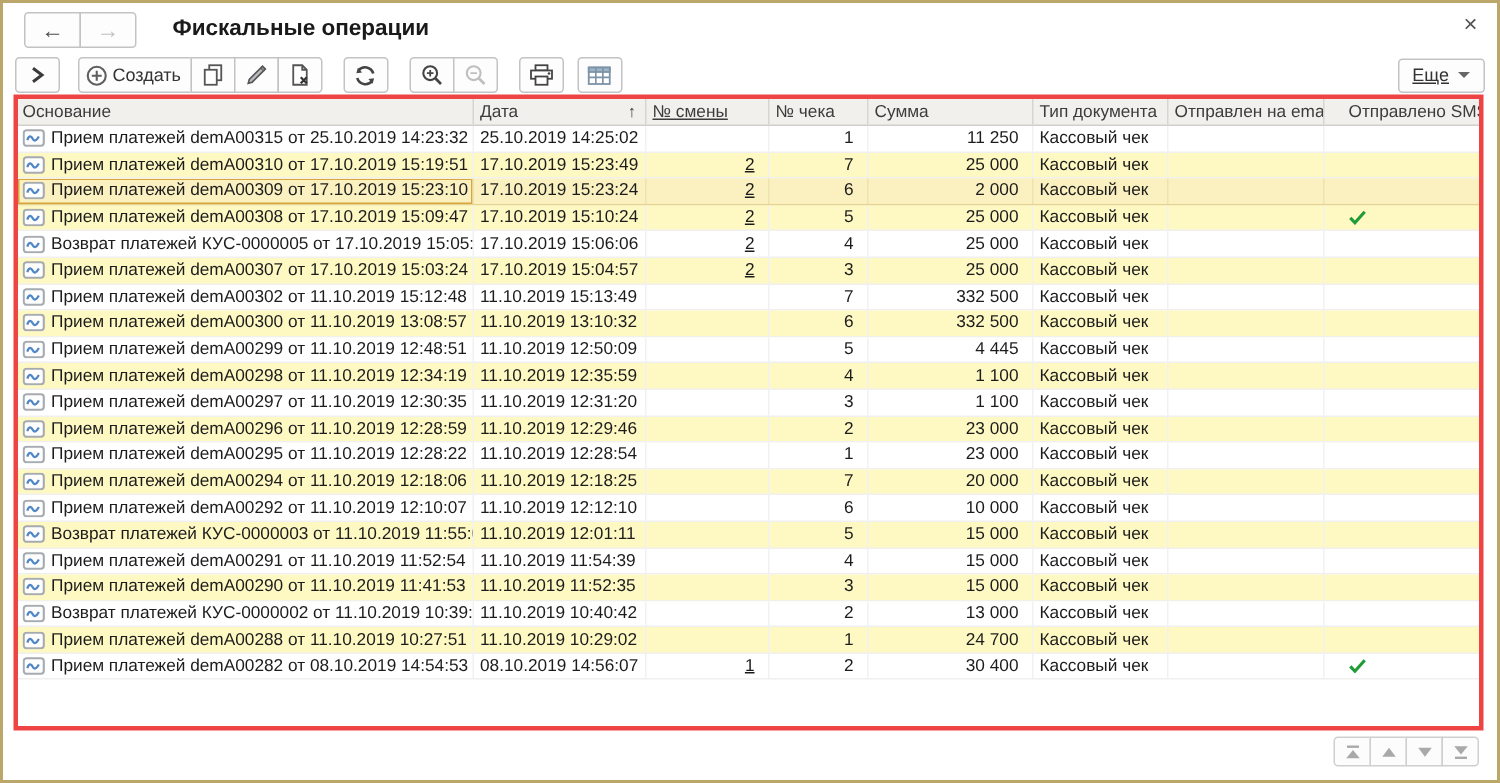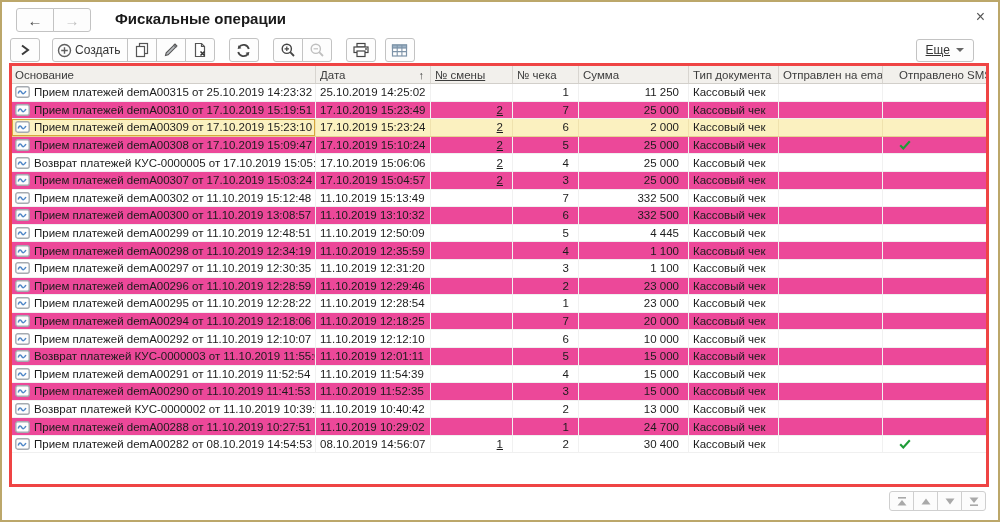--- a/index.html
+++ b/index.html
@@ -19,21 +19,21 @@
     display:flex; align-items:center; justify-content:center;
     font-size:15px; font-weight:bold; color:#4a4a4a; cursor:pointer;
   }
   .hist-btn:first-child{ border-radius:3px 0 0 3px; }
   .hist-btn:last-child{ border-radius:0 3px 3px 0; margin-left:-1px; }
   .hist-btn.disabled{ color:#c0c0c0; }
   .page-title{ position:absolute; left:113px; top:8px; font-size:15px; font-weight:bold; color:#1a1a1a; }
   .close-x{ position:absolute; right:13px; top:6px; font-size:16px; color:#555; cursor:pointer; line-height:18px;}
 
   
-  .toolbar{ position:absolute; top:34px; left:8px; right:24px; height:28px; display:flex; align-items:center;text-align:center; }
+  .toolbar{ position:absolute; top:34px; left:8px; right:8px; height:28px; display:flex; align-items:center;text-align:center; }
   .tb-btn{
     height:24px; min-width:30px; background:#fdfdfd; border:1px solid #c3c3c3; border-radius:3px;
     display:inline-flex; align-items:center; justify-content:center; cursor:pointer; padding:0 4px;
     font-size:12px; color:#333;
   }
   .tb-btn svg{ display:block; }
   .grouped{ display:flex; }
   .grouped .tb-btn{ border-radius:0; margin-left:-1px; }
   .grouped .tb-btn:first-child{ border-radius:3px 0 0 3px; margin-left:0; }
   .grouped .tb-btn:last-child{ border-radius:0 3px 3px 0; }
@@ -45,21 +45,21 @@
     border-top:4px solid #666; margin-left:6px; }
 
   
   .table-wrap{
     position:absolute; top:61px; left:7px; width:980px; height:424px;
     border:3px solid #ef4444; background:#fff; overflow:hidden; font-size:11.5px;
   }
   .thead{ display:flex; height:18px; background:#f2f0ec; border-bottom:1px solid #d2cfca; color:#3c3c3c; }
   .th{ display:flex; align-items:center; padding-left:4px; border-right:1px solid #d8d5d0; overflow:hidden; white-space:nowrap; }
   .trow{ display:flex; height:17.6px; background:#fff; border-bottom:1px solid #f0f0f0; cursor:pointer; }
-  .trow.alt{ background:#ec4899; }
+  .trow.alt{ background:#fef9c3; }
   .trow.selected{ background:#fbf1c0; border-bottom:1px solid #e6d291; }
   .td{ display:flex; align-items:center; height:100%; padding-left:4px; border-right:1px solid #f1f1f1; overflow:hidden; white-space:nowrap; color:#1c1c1c; }
   .trow.selected .td{ border-right-color:#efe2ae; }
   .trow.selected .c-basis{ box-shadow: inset 0 0 0 1px #d8a63c; }
   .num{ justify-content:flex-end; padding-right:9px; }
 
   .c-basis{ width:304px; padding-left:3px; }
   .c-date{ width:115px; }
   .c-shift{ width:82px;text-decoration:underline; }
   .c-receipt{ width:66px; }

